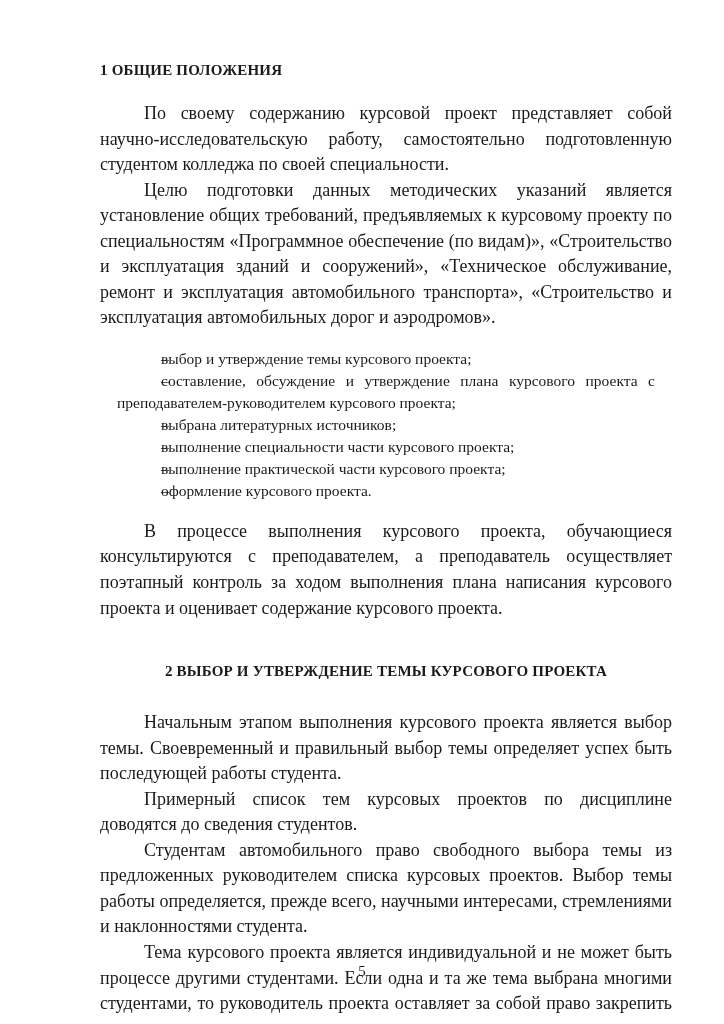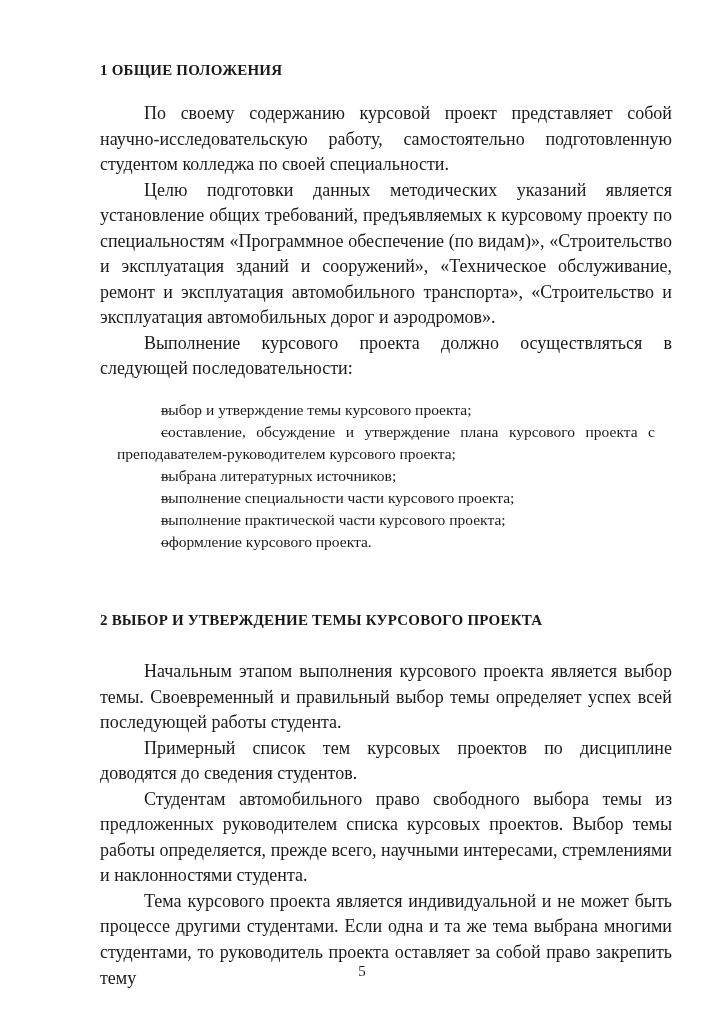--- a/index.html
+++ b/index.html
@@ -30,20 +30,21 @@
     font-weight: bold;
     margin: 0;
     padding: 0;
     letter-spacing: 0.2px;
   }
   .heading-1 {
     margin-left: 44px;
     margin-top: 8px;
   }
   .heading-2 {
+    text-align: center;
     margin-top: 0;
   }
   p.para {
     font-size: 18px;
     line-height: 1.42;
     margin: 0;
     text-align: justify;
     text-indent: 44px;
     text-justify: inter-word;
   }
@@ -90,39 +91,39 @@
   <div class="doc-body">
 
     <h2 class="heading heading-1">1 ОБЩИЕ ПОЛОЖЕНИЯ</h2>
 
     <div class="spacer-22"></div>
 
     <p class="para">По своему содержанию курсовой проект представляет собой научно-исследовательскую работу, самостоятельно подготовленную студентом колледжа по своей специальности.</p>
 
     <p class="para">Целю подготовки данных методических указаний является установление общих требований, предъявляемых к курсовому проекту по специальностям «Программное обеспечение (по видам)», «Строительство и эксплуатация зданий и сооружений», «Техническое обслуживание, ремонт и эксплуатация автомобильного транспорта», «Строительство и эксплуатация автомобильных дорог и аэродромов».</p>
 
-    <p class="para">Выполнение курсового проекта должно осуществляться в следующей последовательности:</p>
 
     <ul class="dash-list">
       <li><span class="dash">–</span><span class="li-text">выбор и утверждение темы курсового проекта;</span></li>
       <li><span class="dash">–</span><span class="li-text">составление, обсуждение и утверждение плана курсового проекта с преподавателем-руководителем курсового проекта;</span></li>
       <li><span class="dash">–</span><span class="li-text">выбрана литературных источников;</span></li>
       <li><span class="dash">–</span><span class="li-text">выполнение специальности части курсового проекта;</span></li>
       <li><span class="dash">–</span><span class="li-text">выполнение практической части курсового проекта;</span></li>
       <li><span class="dash">–</span><span class="li-text">оформление курсового проекта.</span></li>
     </ul>
 
+    <p class="para">В процессе выполнения курсового проекта, обучающиеся консультируются с преподавателем, а преподаватель осуществляет поэтапный контроль за ходом выполнения плана написания курсового проекта и оценивает содержание курсового проекта.</p>
 
     <div class="spacer-42"></div>
 
     <h2 class="heading heading-2">2 ВЫБОР И УТВЕРЖДЕНИЕ ТЕМЫ КУРСОВОГО ПРОЕКТА</h2>
 
     <div class="spacer-30"></div>
 
-    <p class="para">Начальным этапом выполнения курсового проекта является выбор темы. Своевременный и правильный выбор темы определяет успех всей последующей работы студента.</p>
+    <p class="para">Начальным этапом выполнения курсового проекта является выбор темы. Своевременный и правильный выбор темы определяет успех быть последующей работы студента.</p>
 
     <p class="para">Примерный список тем курсовых проектов по дисциплине доводятся до сведения студентов.</p>
 
     <p class="para">Студентам автомобильного право свободного выбора темы из предложенных руководителем списка курсовых проектов. Выбор темы работы определяется, прежде всего, научными интересами, стремлениями и наклонностями студента.</p>
 
     <p class="para">Тема курсового проекта является индивидуальной и не может быть процессе другими студентами. Если одна и та же тема выбрана многими студентами, то руководитель проекта оставляет за собой право закрепить тему</p>
 
   </div>
 
   <div class="page-number">5</div>

